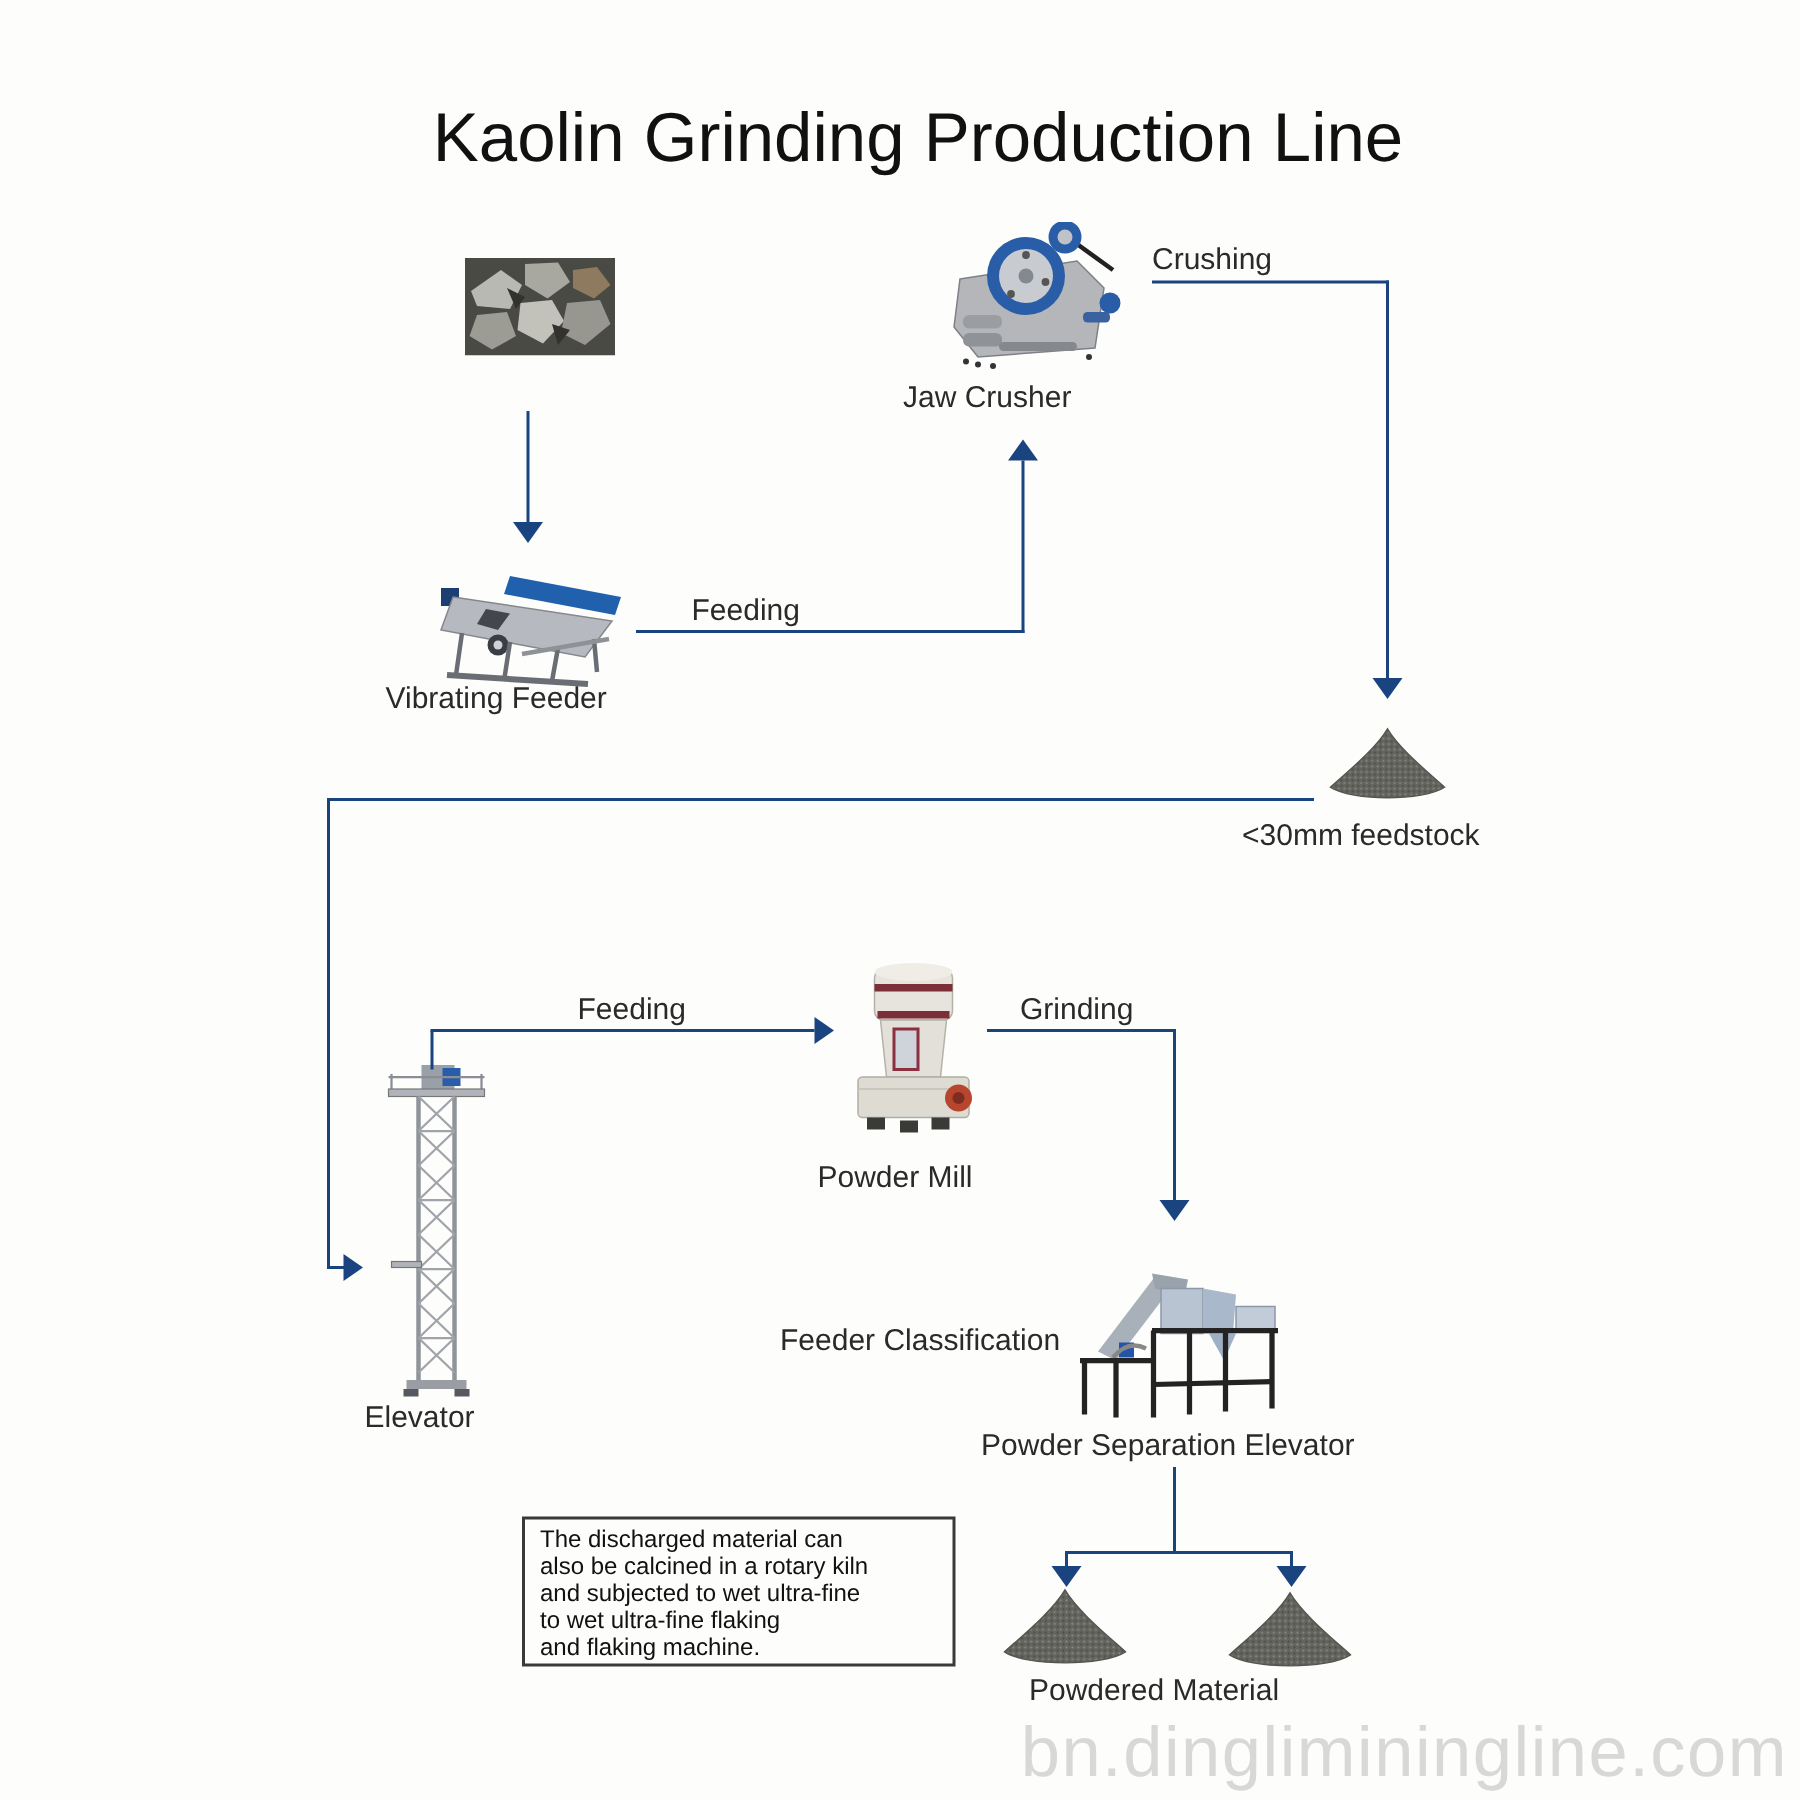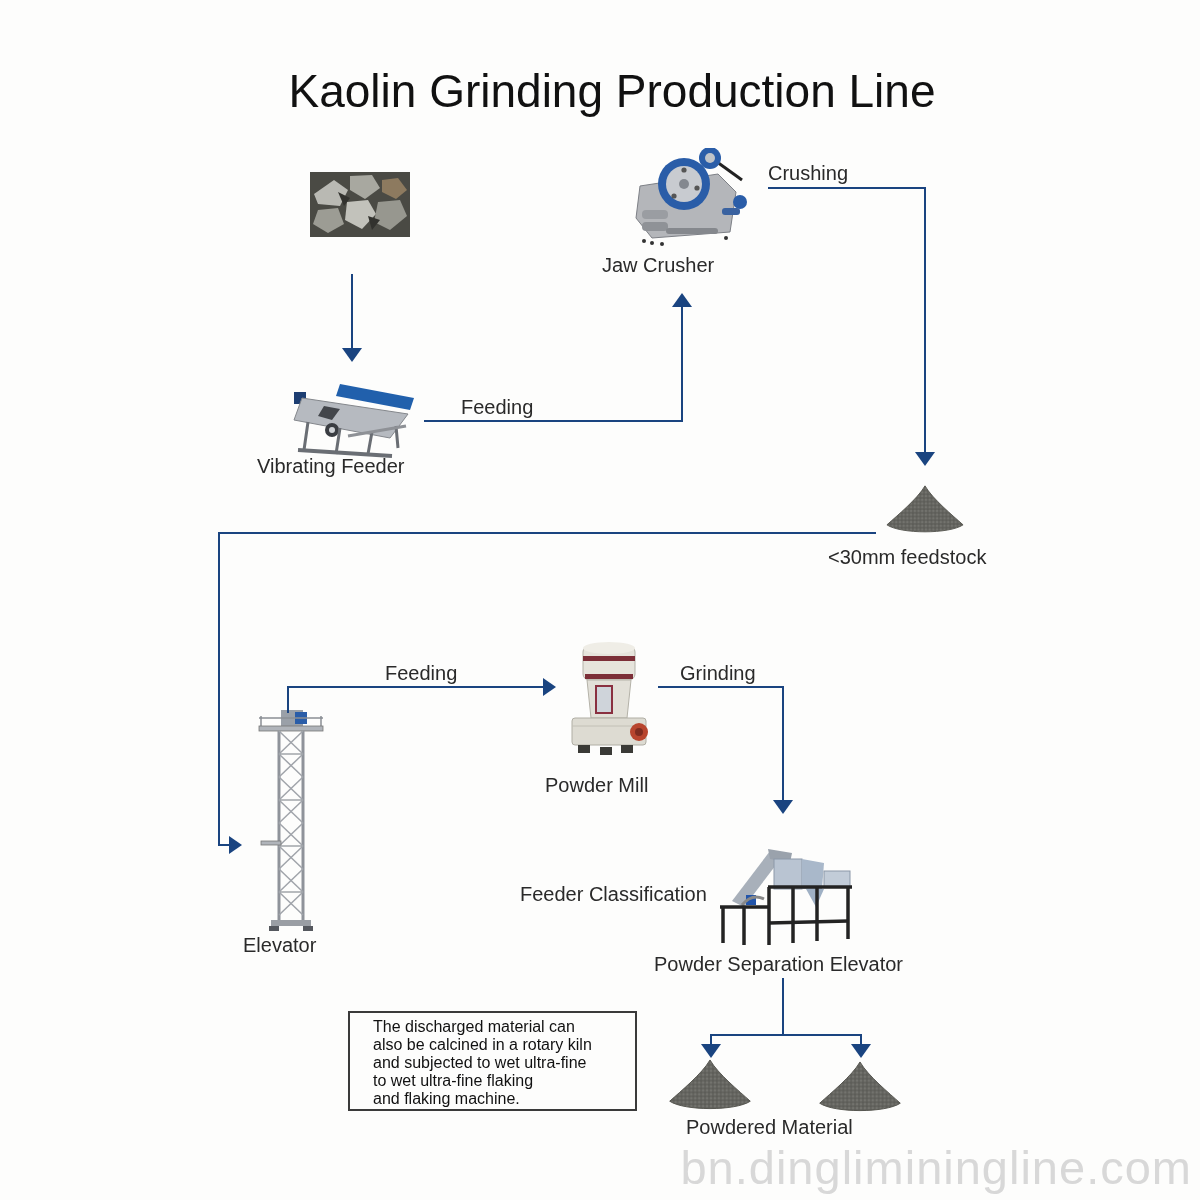--- a/index.html
+++ b/index.html
@@ -18,21 +18,21 @@
   }
   .hline{ position:absolute; height:2px; background:var(--arrow); }
   .vline{ position:absolute; width:2px;  background:var(--arrow); }
   .ah{ position:absolute; width:0; height:0; }
   .ah-down { border-left:10px solid transparent; border-right:10px solid transparent; border-top:14px solid var(--arrow); }
   .ah-up   { border-left:10px solid transparent; border-right:10px solid transparent; border-bottom:14px solid var(--arrow); }
   .ah-right{ border-top:9px solid transparent; border-bottom:9px solid transparent; border-left:13px solid var(--arrow); }
   .node{ position:absolute; }
   .note{
     position:absolute; left:348px; top:1011px; width:289px; height:100px;
-    box-sizing:border-box; border:2px solid #3a3a3a; padding:5px 23px;
+    box-sizing:border-box; border:2px solid #3a3a3a; padding:5px 10px;
     font-size:16px; line-height:18px; color:#111; background:transparent;
   }
   .watermark{
     position:absolute; left:600px; top:1140px; width:592px;
     text-align:right; font-size:47px; color:var(--wm); letter-spacing:1px;
     white-space:nowrap;
   }
 </style>
 </head>
 <body>

